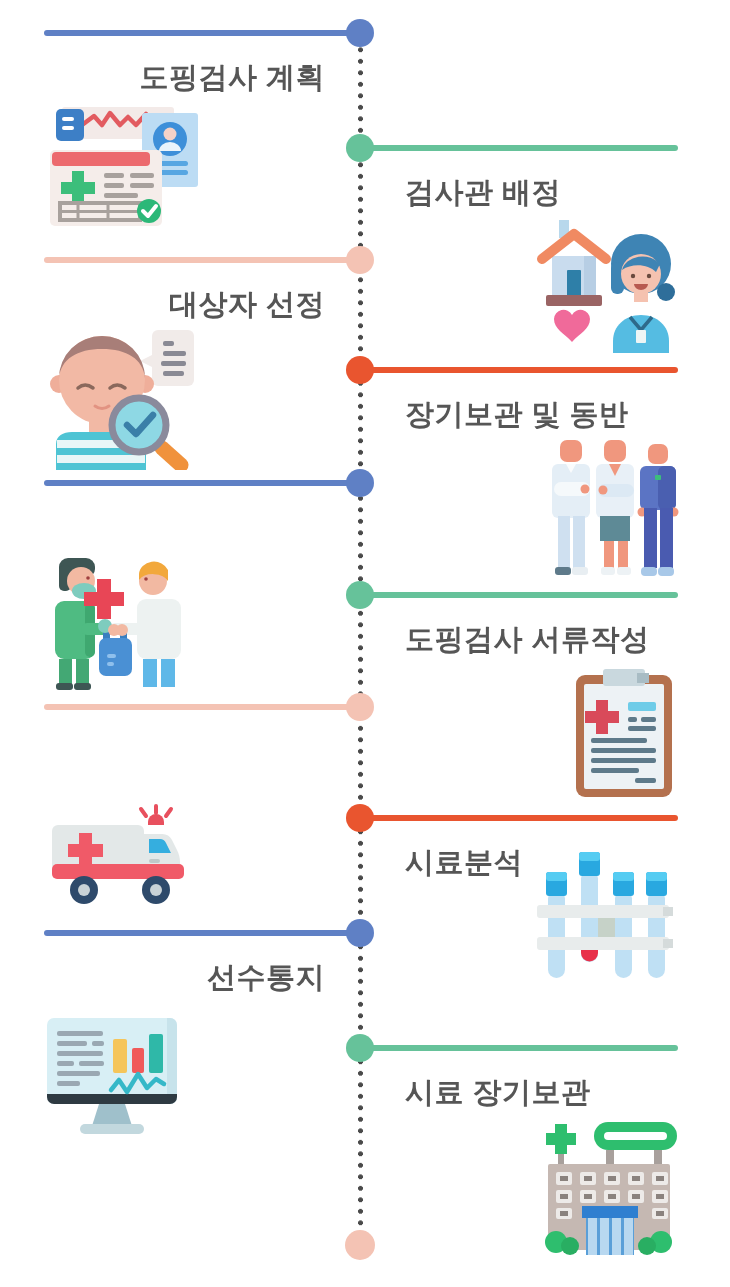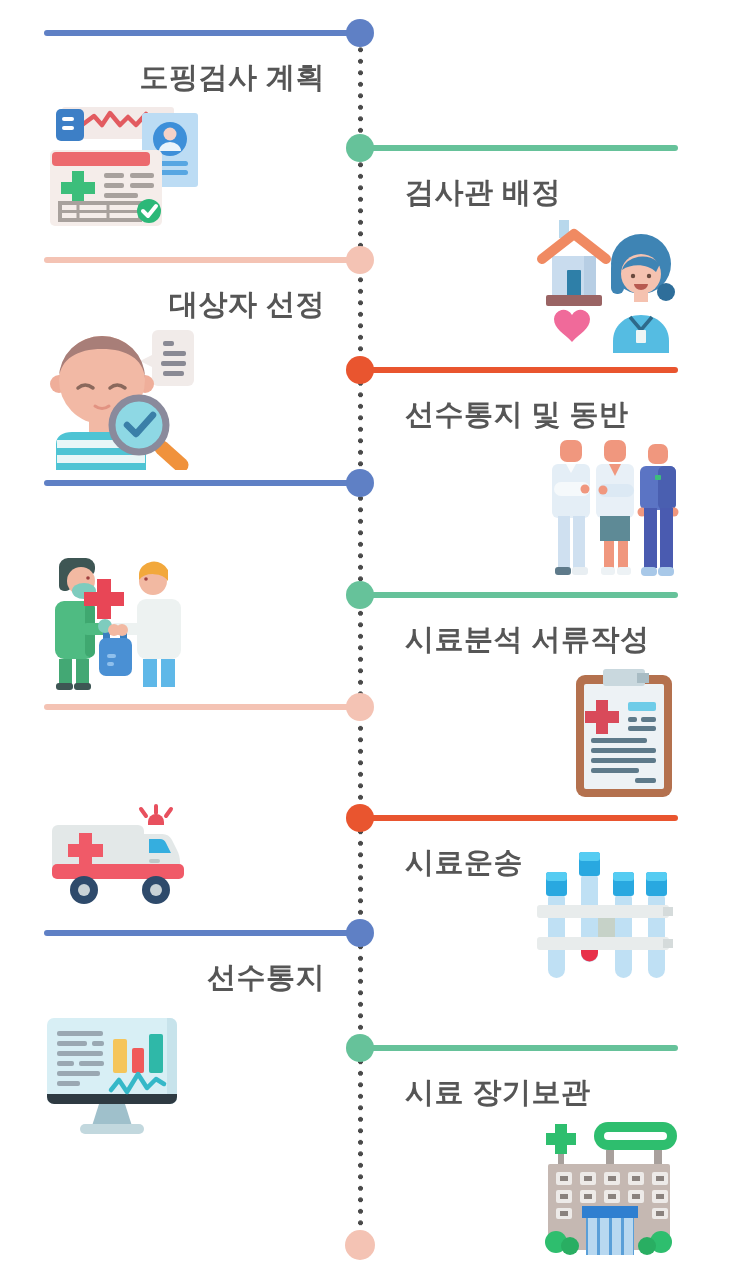--- a/index.html
+++ b/index.html
@@ -126,21 +126,21 @@
     <path d="M14,142 v-26 c0,-8 7,-12 16,-12 h58 c9,0 16,4 16,12 v26 z" fill="#4EC4D4"></path>
     <rect x="15" y="112" width="88" height="8" fill="#E8F6F7"></rect>
     <rect x="15" y="127" width="88" height="8" fill="#E8F6F7"></rect>
     <path d="M120,120 L139,137" stroke="#F0923C" stroke-width="15" stroke-linecap="round"></path>
     <circle cx="97" cy="97" r="27" fill="#8ED8E4" stroke="#8A8A9C" stroke-width="7"></circle>
     <polyline points="85,97 94,106 111,87" stroke="#3A7FA8" stroke-width="6.5" fill="none" stroke-linecap="round" stroke-linejoin="round"></polyline>
   </svg>
 
   <div class="hline right orange hl3"></div>
   <div class="node orange nd3"></div>
-  <div class="label right lb3">선수통지 및 동반</div>
+  <div class="label right lb3">장기보관 및 동반</div>
   <svg class="icon i3" viewBox="0 0 135 140">
     <rect x="12" y="2" width="22" height="22" rx="7" fill="#F0977E"></rect>
     <rect x="4" y="26" width="38" height="54" rx="6" fill="#E4EEF6"></rect>
     <polygon points="18,26 28,26 23,35" fill="#FAFCFD"></polygon>
     <rect x="6" y="44" width="36" height="14" rx="7" fill="#F5F9FB"></rect>
     <circle cx="37" cy="51" r="4.5" fill="#F0977E"></circle>
     <rect x="10" y="78" width="12" height="52" fill="#CFE0F0"></rect>
     <rect x="25" y="78" width="12" height="52" fill="#CFE0F0"></rect>
     <rect x="7" y="129" width="16" height="8" rx="3" fill="#5E7A8A"></rect>
     <rect x="24" y="129" width="16" height="8" rx="3" fill="#E8EEF2"></rect>
@@ -194,21 +194,21 @@
     <circle cx="58" cy="73" r="7" fill="#7ECCBE"></circle>
     <circle cx="67" cy="77" r="6" fill="#F2B9A2"></circle>
     <circle cx="75" cy="77" r="6" fill="#F2B9A2"></circle>
     <rect x="52" y="85" width="33" height="38" rx="7" fill="#4A90D4"></rect>
     <rect x="60" y="101" width="9" height="4" rx="2" fill="#8FC0EC"></rect>
     <rect x="60" y="109" width="7" height="4" rx="2" fill="#8FC0EC"></rect>
   </svg>
 
   <div class="hline right green hl5"></div>
   <div class="node green nd5"></div>
-  <div class="label right lb5">시료분석 서류작성</div>
+  <div class="label right lb5">도핑검사 서류작성</div>
   <svg class="icon i5" viewBox="0 0 98 130">
     <rect x="1" y="7" width="96" height="122" rx="9" fill="#B4714E"></rect>
     <rect x="9" y="16" width="80" height="105" rx="2" fill="#EDF2F5"></rect>
     <rect x="28" y="1" width="42" height="17" rx="3" fill="#C9D8DE"></rect>
     <rect x="62" y="5" width="12" height="10" fill="#A8BCC4"></rect>
     <path d="M21,32 h12 v11 h11 v12 h-11 v11 h-12 v-11 h-11 v-12 h11 z" fill="#D94A5A"></path>
     <rect x="53" y="34" width="28" height="9" rx="2" fill="#6ECCE8"></rect>
     <rect x="53" y="49" width="9" height="5" rx="2" fill="#5E7A8A"></rect>
     <rect x="66" y="49" width="15" height="5" rx="2" fill="#5E7A8A"></rect>
     <rect x="53" y="58" width="28" height="5" rx="2" fill="#5E7A8A"></rect>
@@ -233,21 +233,21 @@
     <rect x="2" y="60" width="132" height="15" rx="5" fill="#F05A68"></rect>
     <path d="M29,29 h13 v11 h11 v13 h-11 v11 h-13 v-11 h-11 v-13 h11 z" fill="#F05A68"></path>
     <circle cx="34" cy="86" r="14" fill="#2E4A6B"></circle>
       <circle cx="34" cy="86" r="6" fill="#C9D2D6"></circle>
     <circle cx="106" cy="86" r="14" fill="#2E4A6B"></circle>
       <circle cx="106" cy="86" r="6" fill="#C9D2D6"></circle>
   </svg>
 
   <div class="hline right orange hl7"></div>
   <div class="node orange nd7"></div>
-  <div class="label right lb7">시료운송</div>
+  <div class="label right lb7">시료분석</div>
   <svg class="icon i7" viewBox="0 0 140 132">
     <rect x="47" y="62" width="50" height="30" rx="7" fill="#C6D2C8"></rect>
     <rect x="13" y="40" width="17" height="88" rx="8.5" fill="#BFE0F4"></rect>
     <rect x="11" y="22" width="21" height="24" rx="3" fill="#29A8E0"></rect>
     <rect x="11" y="22" width="21" height="9" rx="3" fill="#55CCF2"></rect>
     <rect x="46" y="20" width="17" height="92" rx="8.5" fill="#BFE0F4"></rect>
     <path d="M46,96 h17 v7 a8.5,8.5 0 0 1 -17,0 z" fill="#E8304A"></path>
     <rect x="44" y="2" width="21" height="24" rx="3" fill="#29A8E0"></rect>
     <rect x="44" y="2" width="21" height="9" rx="3" fill="#55CCF2"></rect>
     <rect x="80" y="40" width="17" height="88" rx="8.5" fill="#BFE0F4"></rect>

